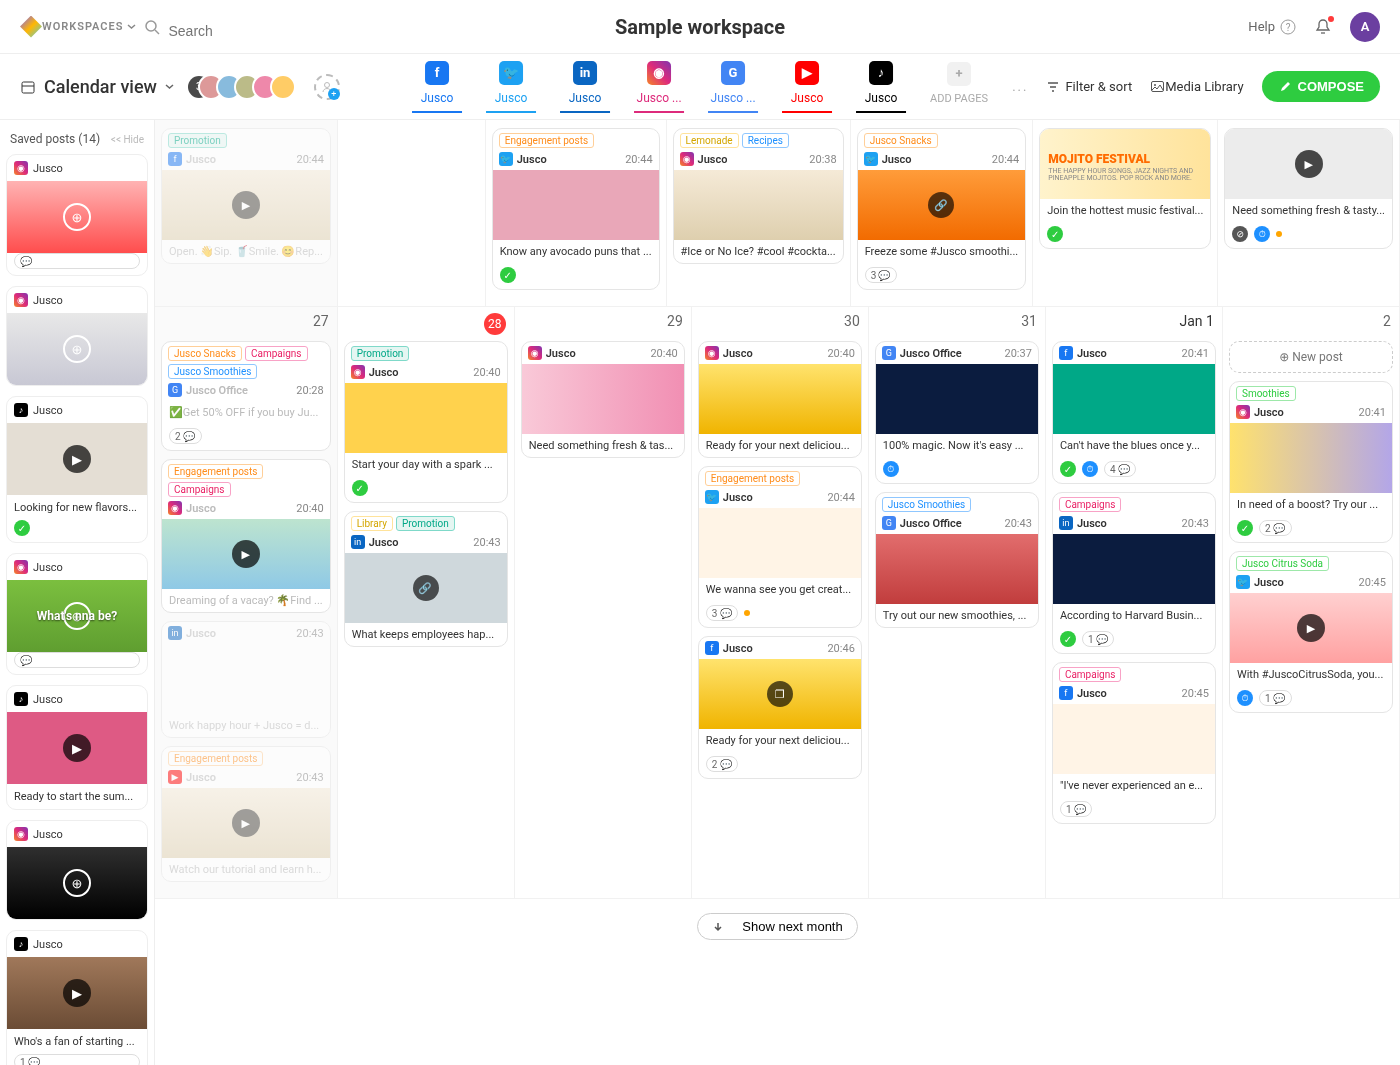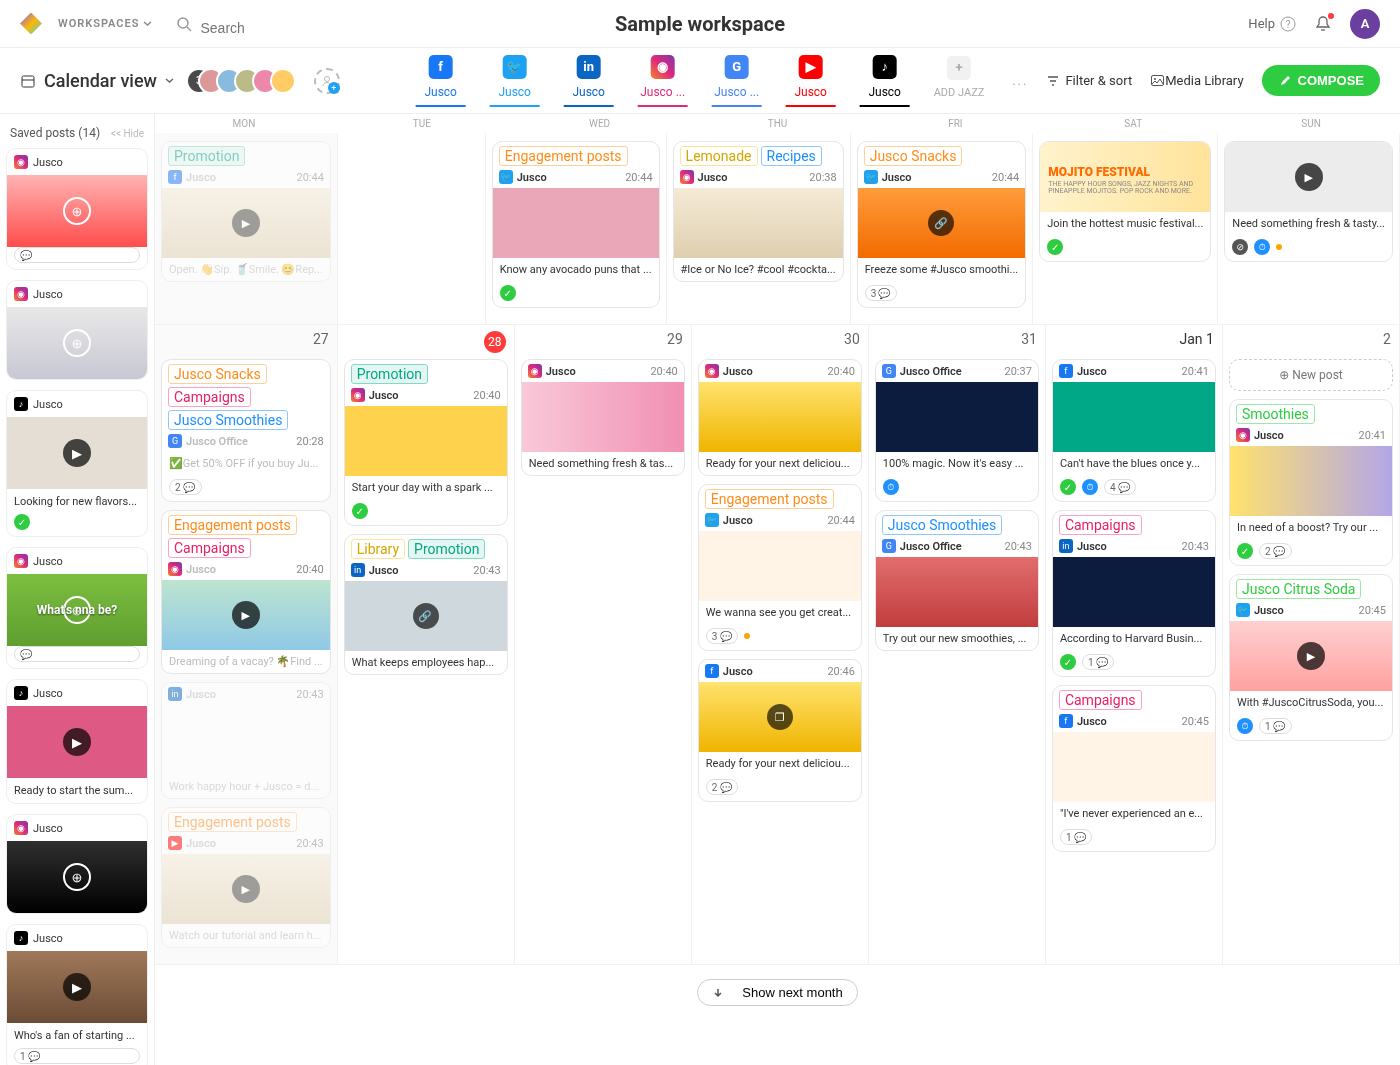--- a/index.html
+++ b/index.html
@@ -1,17 +1,17 @@
 <!DOCTYPE html>
 <html><head>
 <meta charset="utf-8">
 <style>
 * { box-sizing: border-box; margin: 0; padding: 0; }
 body { font-family: -apple-system, BlinkMacSystemFont, "Segoe UI", Roboto, sans-serif; font-size: 13px; color: #333; background: #fff; width: 1400px; }
-.topbar { display:flex; align-items:center; height:48px; padding:0 20px; border-bottom:1px solid #eee; gap:16px; }
+.topbar { display:flex; align-items:center; height:54px; padding:0 20px; border-bottom:1px solid #eee; }
 .logo-mark { width:22px; height:22px; background:linear-gradient(135deg,#7b5cff,#ffb703,#4dd0e1); clip-path: polygon(50% 0,100% 50%,50% 100%,0 50%); }
 .ws-label { font-size:11px; letter-spacing:1px; color:#888; font-weight:600; display:flex; align-items:center; gap:4px;}
 .search-group { display:flex; align-items:center; gap:8px; color:#999; margin-left:8px;}
 .search-group input { border:none; outline:none; font-size:14px;margin-top:9px; }
 .workspace-title { font-size:20px; font-weight:700; position:absolute; left:50%; transform:translateX(-50%); }
 .top-right { margin-left:auto; display:flex; align-items:center; gap:18px; }
 .help { display:flex; align-items:center; gap:5px; color:#666; font-size:13px;}
 .bell { position:relative; }
 .bell .dot{ position:absolute; top:-2px; right:-2px; width:6px; height:6px; border-radius:50%; background:#ff3b3b;}
 .avatar { width:30px; height:30px; border-radius:50%; background:#6b3fa0; color:#fff; display:flex; align-items:center; justify-content:center; font-weight:600; font-size:13px;}
@@ -61,21 +61,21 @@
 .dow-row{ display:grid; grid-template-columns:repeat(7,1fr); font-size:10px; color:#aaa; text-align:center; padding:4px 0;}
 .grid{ display:grid; grid-template-columns:repeat(7,1fr); }
 .cell{ border:1px solid #f1f1f1; border-left:none; border-top:none; min-height:160px; padding:4px 4px 8px; position:relative;}
 .cell.dim{ background:#fafafa; color:#bbb;}
 .daynum{ position:absolute; top:6px; right:8px; font-size:14px; color:#666;}
 .daynum.badge{ background:#ff3b3b; color:#fff; width:22px;height:22px;border-radius:50%;display:flex;align-items:center;justify-content:center;font-size:12px;}
 .daynum.greytext{color:#333;}
 .card{ border:1px solid #e5e5e5; border-radius:10px; background:#fff; margin:4px 2px 8px; overflow:hidden; font-size:11px;}
 .card.faded{ opacity:.5; }
 .tags{ display:flex; flex-wrap:wrap; gap:3px; padding:4px 6px 0; }
-.tag{ font-size:14px; border-radius:3px; padding:1px 5px; border:1px solid; background:#fff;}
+.tag{ font-size:10px; border-radius:3px; padding:1px 5px; border:1px solid; background:#fff;}
 .t-blue{color:#1e90ff;border-color:#8fc7ff;}
 .t-orange{color:#ff8c1a;border-color:#ffcf99;}
 .t-pink{color:#e91e63;border-color:#f8a2c6;}
 .t-teal{color:#00a887;border-color:#7fd9c9;background:#e5f6f2;}
 .t-green{color:#2ecc40;border-color:#9de8a9;}
 .t-yellow{color:#d4a600;border-color:#ffe39b;}
 .card-head{ display:flex; align-items:center; justify-content:space-between; padding:4px 6px; gap:4px;}
 .card-head .left{display:flex;align-items:center;gap:4px;overflow:hidden;}
 .card-head .acct{font-weight:600;font-size:11px;white-space:nowrap;}
 .card-head .time{color:#888;font-size:11px;}
@@ -208,21 +208,21 @@
       <div class="page active" style="color: rgb(255, 0, 0);">
         <span class="page-icon yt">▶</span>
         <span>Jusco</span>
       </div>
       <div class="page active" style="color: rgb(0, 0, 0);">
         <span class="page-icon tt">♪</span>
         <span>Jusco</span>
       </div>
       <div class="page addp">
         <span class="page-icon">+</span>
-        <span style="color:#aaa;font-size:11px">ADD JAZZ</span>
+        <span style="color:#aaa;font-size:11px">ADD PAGES</span>
       </div>
     </div>
 
   <div class="right-tools">
     <span class="dots">...</span>
     <span style="display:flex;align-items:center;gap:5px;">
       <svg width="14" height="14">
           <path d="M2 3h10M4 7h6M6 11h2" stroke="#555" stroke-width="1.5"></path>
         </svg>
       <span>Filter &amp; sort</span>
@@ -328,29 +328,20 @@
           </div>
   <div class="sc-caption">Who's a fan of starting ...</div>
           <div class="sc-foot">
             <span class="cmt">1 💬</span>
           </div>
         </div>
       </div>
   </div>
 
   <div class="calendar">
-    <div class="dow-row" id="dow-row">
-        <div>MON</div>
-        <div>TUE</div>
-        <div>WED</div>
-        <div>THU</div>
-        <div>FRI</div>
-        <div>SAT</div>
-        <div>SUN</div>
-      </div>
 
     <div class="grid">
       <div class="cell dim" id="w1-mon">
           <div class="card faded">
             <div class="tags">
               <span class="tag t-teal">Promotion</span>
             </div>
             <div class="card-head">
               <span class="left">
                 <span class="plat-dot" style="background:#1877f2">f</span>

